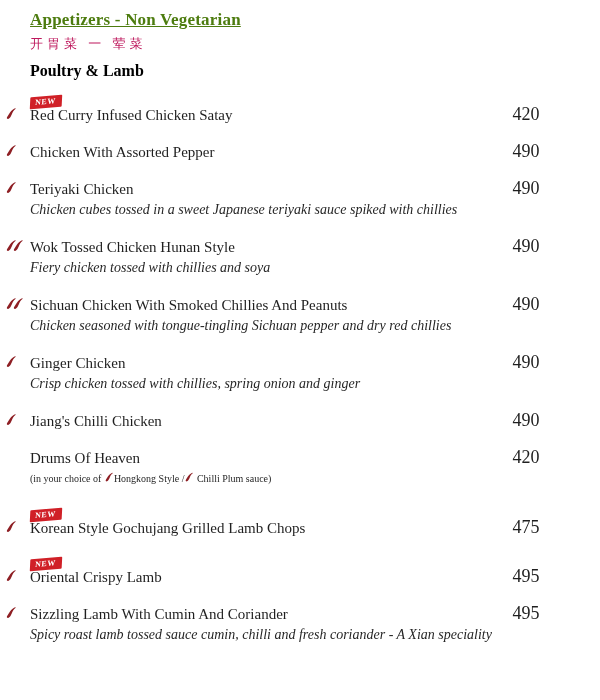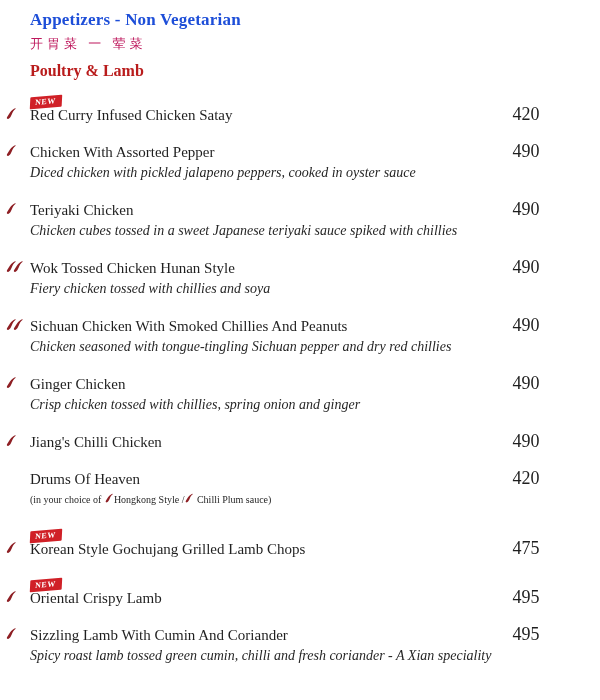--- a/index.html
+++ b/index.html
@@ -12,34 +12,35 @@
     padding: 10px 55px 0 0;
     overflow: hidden;
     font-family: "Liberation Serif", "DejaVu Serif", serif;
     color: #1f1f1f;
   }
   .header { padding-left: 30px; }
   .page-title {
     margin: 0 0 5px 0;
     font-size: 17px;
     font-weight: bold;
-    color: #1d4ed8;
+    color: #4d7c0f;
     letter-spacing: 0.2px;
+    text-decoration: underline;
   }
   .cn-subtitle {
     font-size: 13px;
     color: #be185d;
     letter-spacing: 4px;
     margin: 0 0 9px 0;
   }
   .section-title {
     margin: 0 0 12px 0;
     font-size: 16px;
     font-weight: bold;
-    color: #b91c1c;
+    color: #000000;
   }
   .items { }
   .item {
     position: relative;
     padding-left: 30px;
     margin-bottom: 16px;
   }
   .badge-row { height: 13px; margin: -2px 0 1px 0; }
   .new-badge {
     display: inline-block;
@@ -109,21 +110,20 @@
 
     <div class="title-row">
       <span class="chilis">
             <svg class="chili" viewBox="0 0 12 14" xmlns="http://www.w3.org/2000/svg">
     <path d="M11 0.8 C 9.5 1.2, 6.5 3.4, 4.6 6 C 3.2 7.9, 2 10, 1.2 11.6 C 0.5 13, 1.8 14.1, 3.1 13.4 C 4.9 12.4, 6.2 10.2, 7 8 C 7.9 5.5, 9.3 3, 11.3 1.6 C 11.8 1.25, 11.5 0.7, 11 0.8 Z"></path>
   </svg>
           </span>
       <span class="item-name">Chicken With Assorted Pepper</span>
       <span class="item-price">490</span>
     </div>
-    <div class="item-desc">Diced chicken with pickled jalapeno peppers, cooked in oyster sauce</div>
   </div>
       <div class="item">
 
     <div class="title-row">
       <span class="chilis">
             <svg class="chili" viewBox="0 0 12 14" xmlns="http://www.w3.org/2000/svg">
     <path d="M11 0.8 C 9.5 1.2, 6.5 3.4, 4.6 6 C 3.2 7.9, 2 10, 1.2 11.6 C 0.5 13, 1.8 14.1, 3.1 13.4 C 4.9 12.4, 6.2 10.2, 7 8 C 7.9 5.5, 9.3 3, 11.3 1.6 C 11.8 1.25, 11.5 0.7, 11 0.8 Z"></path>
   </svg>
           </span>
       <span class="item-name">Teriyaki Chicken</span>
@@ -234,16 +234,16 @@
 
     <div class="title-row">
       <span class="chilis">
             <svg class="chili" viewBox="0 0 12 14" xmlns="http://www.w3.org/2000/svg">
     <path d="M11 0.8 C 9.5 1.2, 6.5 3.4, 4.6 6 C 3.2 7.9, 2 10, 1.2 11.6 C 0.5 13, 1.8 14.1, 3.1 13.4 C 4.9 12.4, 6.2 10.2, 7 8 C 7.9 5.5, 9.3 3, 11.3 1.6 C 11.8 1.25, 11.5 0.7, 11 0.8 Z"></path>
   </svg>
           </span>
       <span class="item-name">Sizzling Lamb With Cumin And Coriander</span>
       <span class="item-price">495</span>
     </div>
-    <div class="item-desc">Spicy roast lamb tossed green cumin, chilli and fresh coriander - A Xian speciality</div>
+    <div class="item-desc">Spicy roast lamb tossed sauce cumin, chilli and fresh coriander - A Xian speciality</div>
   </div>
     </div>
 </div>
 
 </body></html>

